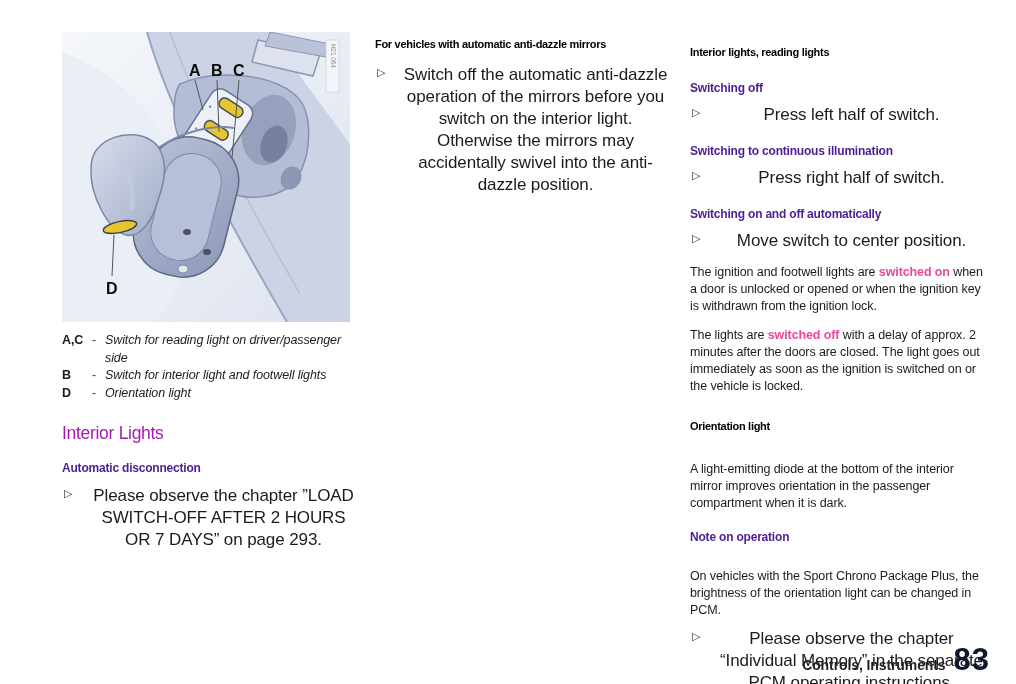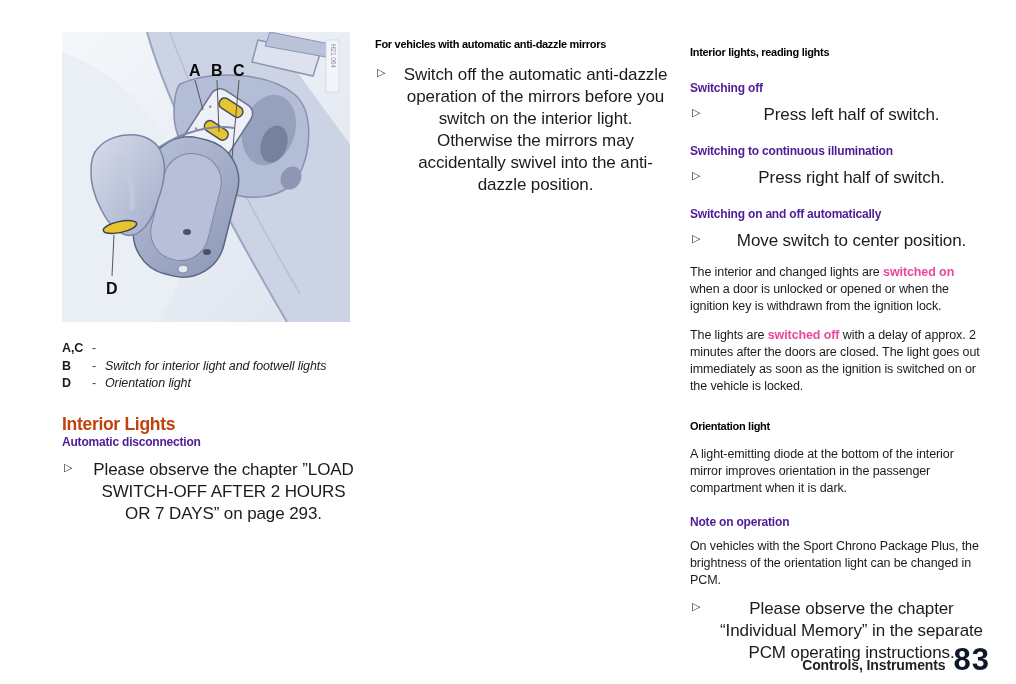--- a/index.html
+++ b/index.html
@@ -11,53 +11,53 @@
     letter-spacing: -0.1px;
   }
   .page { position: absolute; inset: 0; background: #ffffff; }
 
   
   .figure-box { position: absolute; left: 62px; top: 32px; width: 288px; height: 290px; }
   .figure-box svg { display: block; }
 
   
   .col { position: absolute; }
-  .col-left   { left: 62px;  top: 340px; width: 296px; }
+  .col-left   { left: 62px;  top: 332px; width: 296px; }
   .col-mid    { left: 375px; top: 34px;  width: 294px; }
   .col-right  { left: 690px; top: 42px;  width: 296px; }
 
-  .h1 { font-size: 17.5px; font-weight: bold; color: #c2410c; letter-spacing: -0.3px; }
+  .h1 { font-size: 17.5px; font-weight: normal; color: #a21caf; letter-spacing: -0.3px; }
   .h2 { font-size: 11px; font-weight: bold; color: #000; line-height: 21px; letter-spacing: -0.3px; }
   .h3 { font-size: 12px; font-weight: bold; color: #4c1d95; letter-spacing: -0.2px; }
   .body-text { font-size: 12.5px; line-height: 17px; }
   .body-text b { color: #ec4899; }
 
   
   .legend-row { display: flex; font-size: 12.5px; line-height: 17.5px; }
   .legend-key { width: 30px; font-weight: bold; font-style: normal; flex: 0 0 auto; }
   .legend-dash { width: 13px; flex: 0 0 auto; color: #444; }
   .legend-text { flex: 1 1 auto; font-style: italic; }
 
   
   .bullet { display: flex; }
   .bullet-marker { flex: 0 0 27px; font-size: 11px; line-height: 17px; color: #222; padding-left: 2px; }
   .bullet-text { flex: 1 1 auto; font-size: 17px; line-height: 22px; text-align: center; }
 
   
   .col-left .h1 { margin-top: 21px; }
-  .col-left .h3 { }
+  .col-left .h3 { margin-top: 17px; }
   .col-left .bullet { margin-top: 10px; }
 
   .col-mid .bullet { margin-top: 9px; }
 
   .col-right .h3 { margin-top: 18px; }
   .col-right .bullet { margin-top: 9px; }
   .col-right .para { margin-top: 12px; }
   .col-right .h2.section { margin-top: 21px; }
-  .col-right .para.tight { margin-top: 9px; }
+  .col-right .para.tight { margin-top: 24px; }
 
   
   .footer {
     position: absolute; right: 26px; bottom: 6px;
     display: flex; align-items: baseline; gap: 8px;
   }
   .footer-section { font-size: 14px; color: #222; font-weight: bold; }
   .footer-page { font-size: 31px; font-weight: bold; color: #0f172a; letter-spacing: 1px; }
 </style>
 </head>
@@ -132,20 +132,21 @@
       <text x="171" y="44" font-size="16" font-weight="bold" fill="#0a0a0a">C</text>
       <text x="44" y="262" font-size="16" font-weight="bold" fill="#0a0a0a">D</text>
     </svg>
   </div>
 
   <div class="col col-left">
     <div class="legend">
       <div class="legend-row">
         <span class="legend-key">A,C</span>
         <span class="legend-dash">-</span>
+        <span class="legend-text">Switch for reading light on driver/passenger side</span>
       </div>
       <div class="legend-row">
         <span class="legend-key">B</span>
         <span class="legend-dash">-</span>
         <span class="legend-text">Switch for interior light and footwell lights</span>
       </div>
       <div class="legend-row">
         <span class="legend-key">D</span>
         <span class="legend-dash">-</span>
         <span class="legend-text">Orientation light</span>
@@ -182,21 +183,21 @@
       <span class="bullet-marker">▷</span>
       <span class="bullet-text">Press right half of switch.</span>
     </div>
 
     <div class="h3">Switching on and off automatically</div>
     <div class="bullet">
       <span class="bullet-marker">▷</span>
       <span class="bullet-text">Move switch to center position.</span>
     </div>
 
-    <div class="body-text para"><span>The interior and changed lights are </span><b>switched on</b><span> when a door is unlocked or opened or when the ignition key is withdrawn from the ignition lock.</span></div>
+    <div class="body-text para"><span>The ignition and footwell lights are </span><b>switched on</b><span> when a door is unlocked or opened or when the ignition key is withdrawn from the ignition lock.</span></div>
 
     <div class="body-text para"><span>The lights are </span><b>switched off</b><span> with a delay of approx. 2 minutes after the doors are closed. The light goes out immediately as soon as the ignition is switched on or the vehicle is locked.</span></div>
 
     <div class="h2 section">Orientation light</div>
     <div class="body-text para tight">A light-emitting diode at the bottom of the interior mirror improves orientation in the passenger compartment when it is dark.</div>
 
     <div class="h3">Note on operation</div>
     <div class="body-text para tight">On vehicles with the Sport Chrono Package Plus, the brightness of the orientation light can be changed in PCM.</div>
 
     <div class="bullet">

